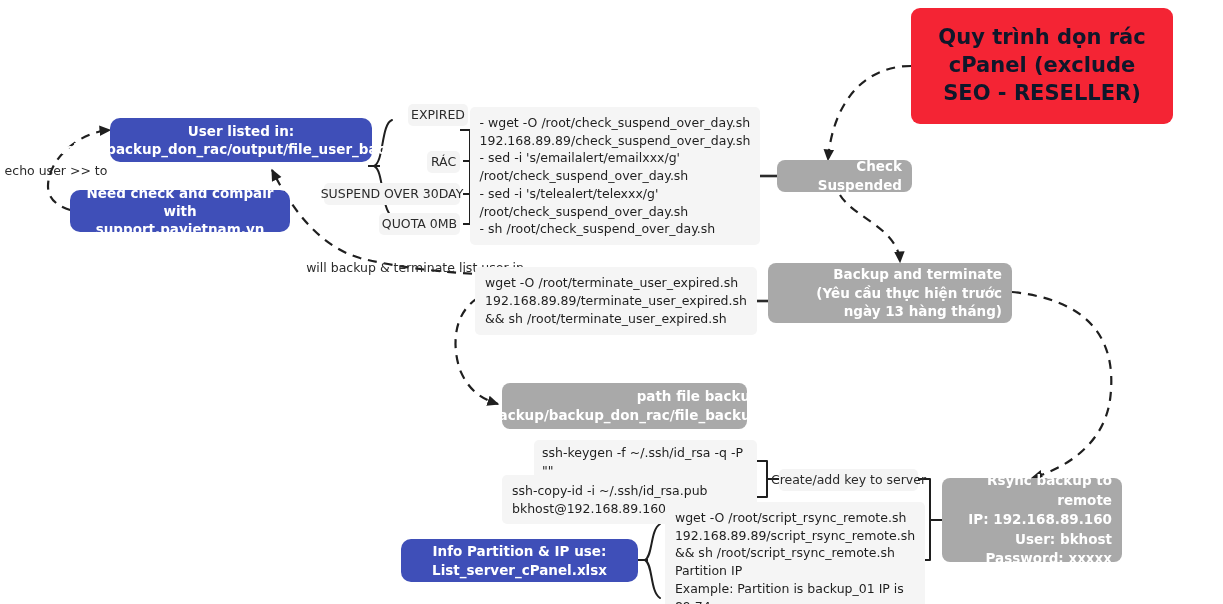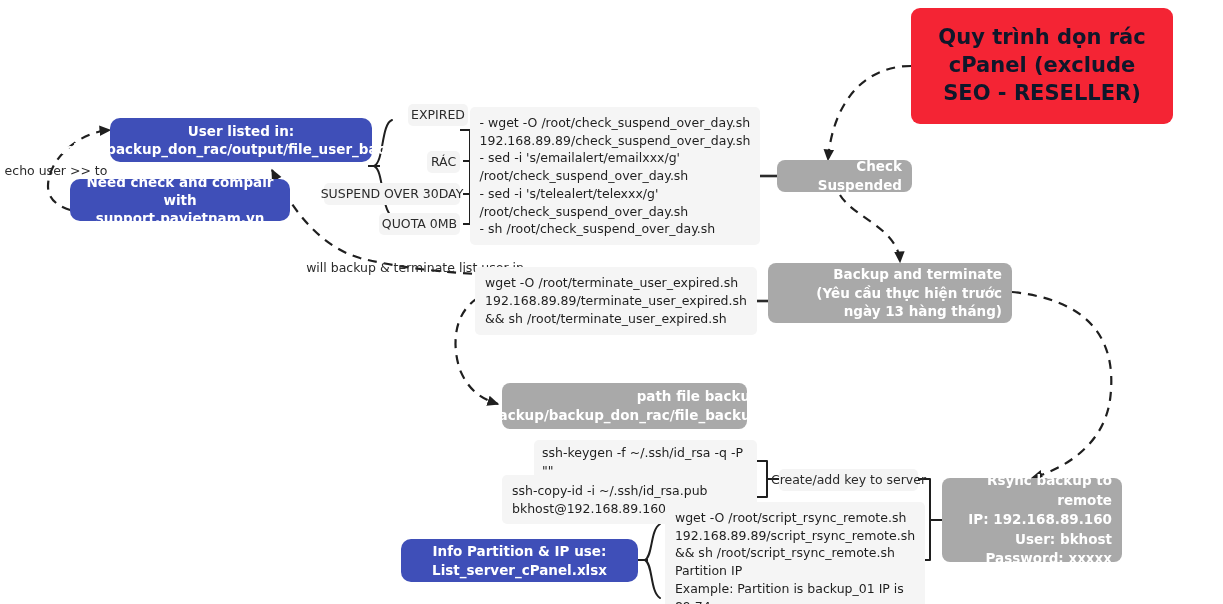--- a/index.html
+++ b/index.html
@@ -81,21 +81,21 @@
     <path d="M 930 520 L 942 520" fill="none" stroke="#1f1f1f" stroke-width="2"></path>
 
     <path d="M 660 524 C 650 530 653 556 645 560 C 653 564 650 592 660 598" fill="none" stroke="#1f1f1f" stroke-width="2" stroke-linecap="round"></path>
     <path d="M 638 560 L 648 560" fill="none" stroke="#1f1f1f" stroke-width="2"></path>
   </svg>
 
   <div class="node title-node" style="left:911px;top:8px;width:262px;height:116px;">Quy trình dọn rác cPanel (exclude SEO - RESELLER)</div>
 
   <div class="node blue-node" style="left:110px;top:118px;width:262px;height:44px;">User listed in: /backup/backup_don_rac/output/file_user_backup.txt</div>
 
-  <div class="node blue-node" style="left:70px;top:179px;width:220px;height:42px;">Need check and compair with support.pavietnam.vn</div>
+  <div class="node blue-node" style="left:70px;top:190px;width:220px;height:42px;">Need check and compair with support.pavietnam.vn</div>
 
   <div class="node plain" style="left:8px;top:163px;width:96px;height:16px;">echo user &gt;&gt; to</div>
 
   <div class="node plain-chip" style="left:400px;top:104px;width:60px;height:22px;margin-left:8px;">EXPIRED</div>
 
   <div class="node plain-chip" style="left:427px;top:151px;width:33px;height:22px;">RÁC</div>
 
   <div class="node plain-chip" style="left:324px;top:183px;width:136px;height:22px;">SUSPEND OVER 30DAY</div>
 
   <div class="node plain-chip" style="left:379px;top:213px;width:81px;height:22px;">QUOTA 0MB</div>

